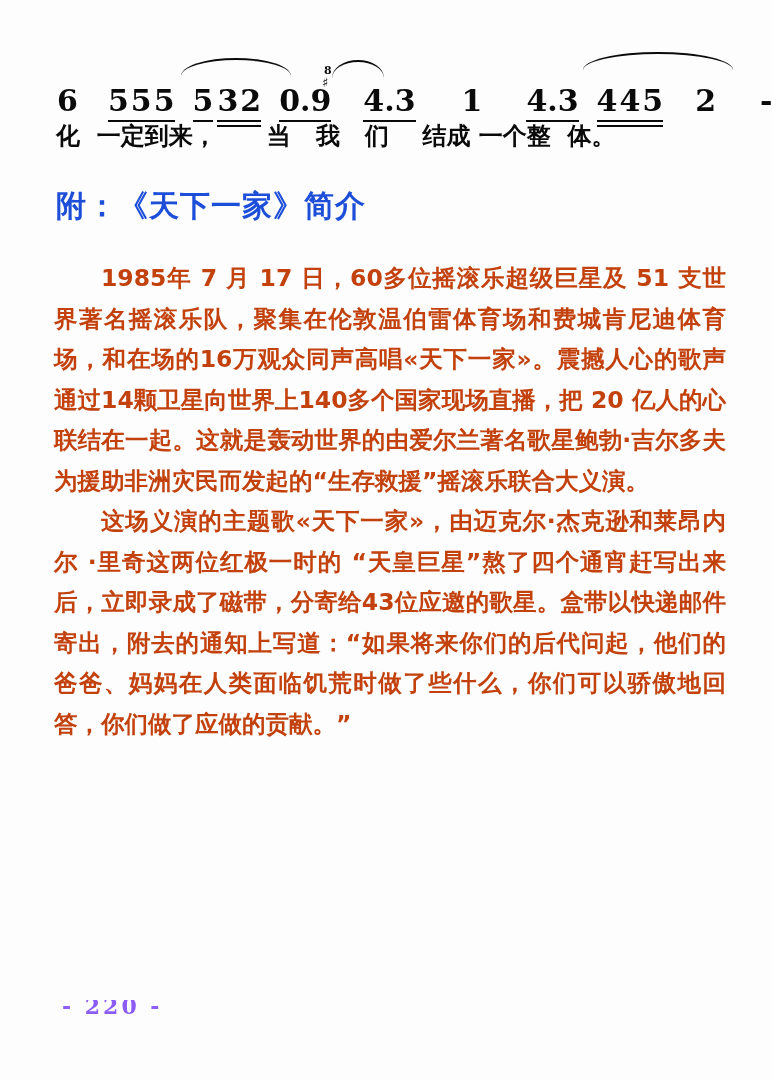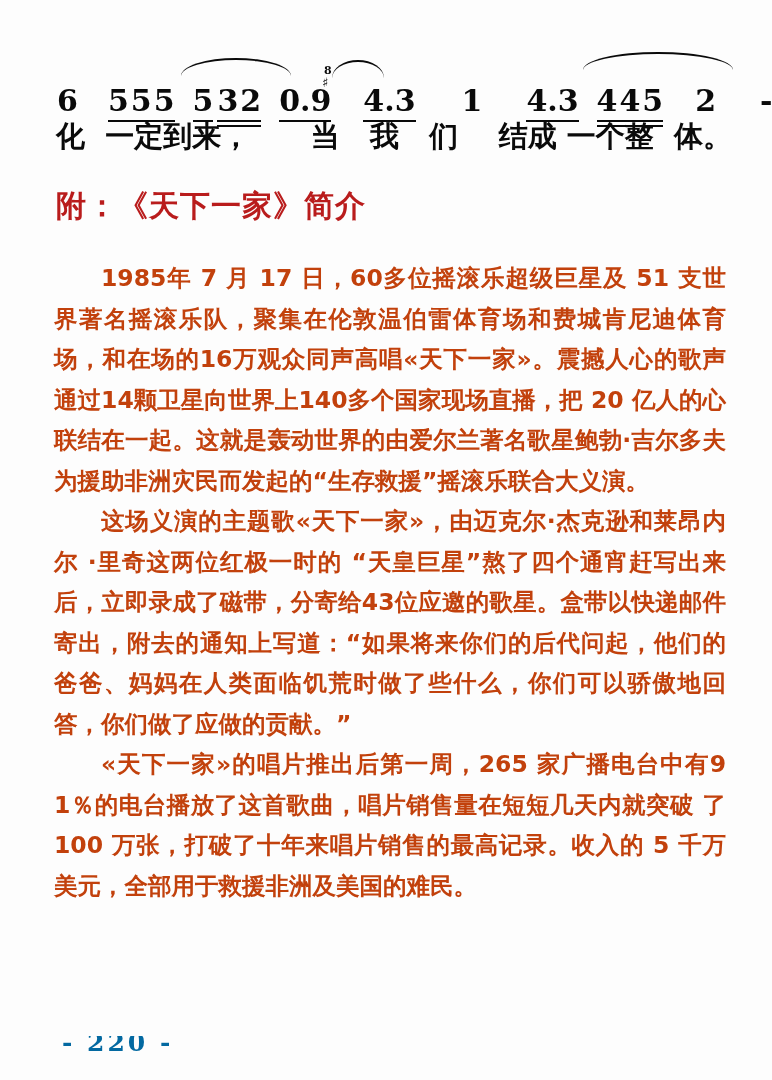--- a/index.html
+++ b/index.html
@@ -110,37 +110,37 @@
   .gap-lg { width: 42px; }
 
   
   .lyrics-row {
     position: absolute;
     left: 0;
     top: 68px;
     width: 100%;
     font-family: "DejaVu Sans", "Liberation Sans", sans-serif;
     font-weight: bold;
-    font-size: 29px;
+    font-size: 24px;
     line-height: 32px;
     color: #0a0a0a;
     white-space: pre;
   }
 
   
   .section-heading {
     position: absolute;
     left: 56px;
     top: 186px;
     font-family: "DejaVu Sans", "Liberation Sans", sans-serif;
     font-weight: bold;
     font-size: 30px;
     line-height: 40px;
     letter-spacing: 1px;
-    color: #b91c1c;
+    color: #1d4ed8;
   }
 
   .body-text {
     position: absolute;
     left: 54px;
     top: 258px;
     width: 672px;
     font-family: "DejaVu Sans", "Liberation Sans", sans-serif;
     font-weight: bold;
     font-size: 23.5px;
@@ -153,26 +153,26 @@
     margin: 0 0 0 0;
     text-indent: 2em;
     text-align: justify;
     text-align-last: left;
     word-break: break-all;
   }
 
   .page-number {
     position: absolute;
     left: 62px;
-    top: 1036px;
-    font-family: "DejaVu Serif", "Liberation Serif", serif;
-    font-weight: bold;
-    font-size: 25px;
+    top: 1000px;
+    font-family: "DejaVu Serif", "Liberation Serif", serif;
+    font-weight: bold;
+    font-size: 22px;
     letter-spacing: 3px;
-    color: #0369a1;
+    color: #8b5cf6;
     height: 22px;
     overflow: hidden;
     line-height: 13px;
   }
 </style>
 </head>
 <body>
 
 <div class="page">
 
@@ -251,18 +251,17 @@
     </div>
 
     <div class="lyrics-row">化  一定到来，      当   我   们    结成 一个整  体。</div>
   </div>
 
   <div class="section-heading">附：《天下一家》简介</div>
 
   <div class="body-text">
     <p>1985年 7 月 17 日，60多位摇滚乐超级巨星及 51 支世界著名摇滚乐队，聚集在伦敦温伯雷体育场和费城肯尼迪体育场，和在场的16万观众同声高唱«天下一家»。震撼人心的歌声通过14颗卫星向世界上140多个国家现场直播，把 20 亿人的心联结在一起。这就是轰动世界的由爱尔兰著名歌星鲍勃·吉尔多夫为援助非洲灾民而发起的“生存救援”摇滚乐联合大义演。</p>
     <p>这场义演的主题歌«天下一家»，由迈克尔·杰克逊和莱昂内尔 ·里奇这两位红极一时的 “天皇巨星”熬了四个通宵赶写出来后，立即录成了磁带，分寄给43位应邀的歌星。盒带以快递邮件寄出，附去的通知上写道：“如果将来你们的后代问起，他们的爸爸、妈妈在人类面临饥荒时做了些什么，你们可以骄傲地回答，你们做了应做的贡献。”</p>
-    <p>«天下一家»的唱片推出后第一周，265 家广播电台中有91％的电台播放了这首歌曲，唱片销售量在短短几天内就突破 了 100 万张，打破了十年来唱片销售的最高记录。收入的 5 千万美元，全部用于救援非洲及美国的难民。</p>
   </div>
 
   <div class="page-number">- 220 -</div>
 
 </div>
 
 </body></html>

